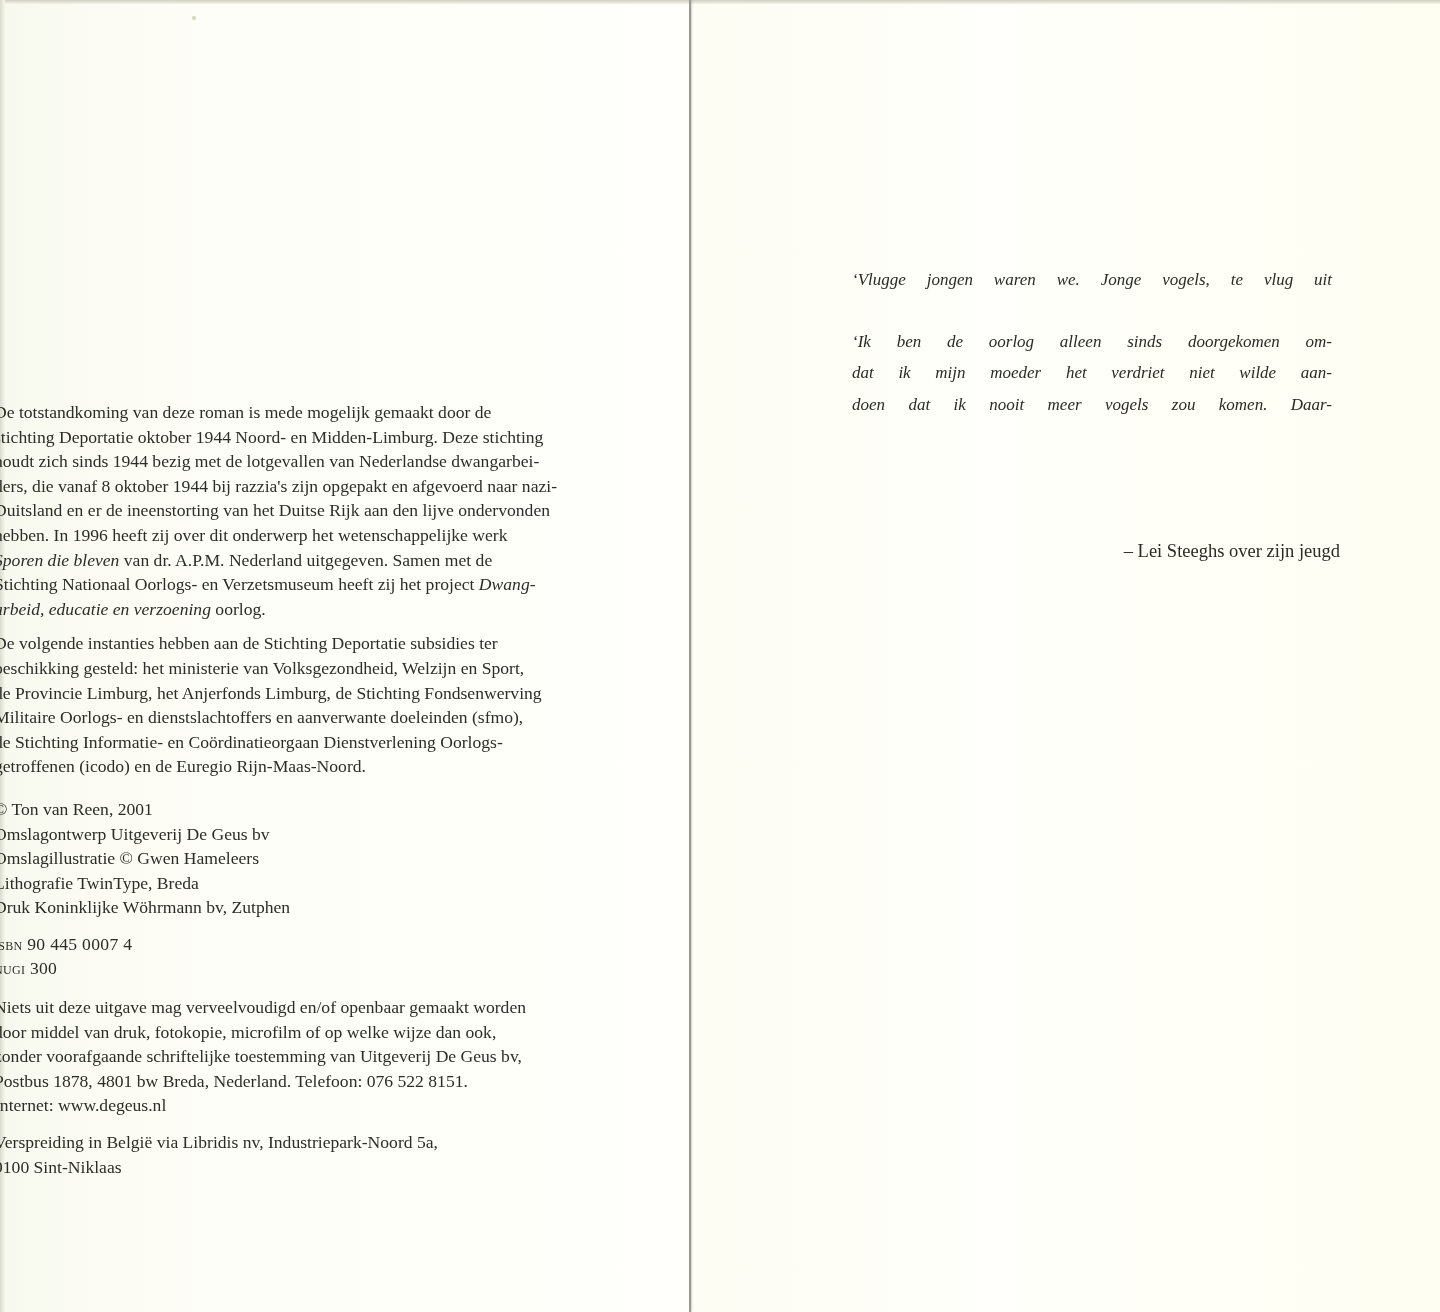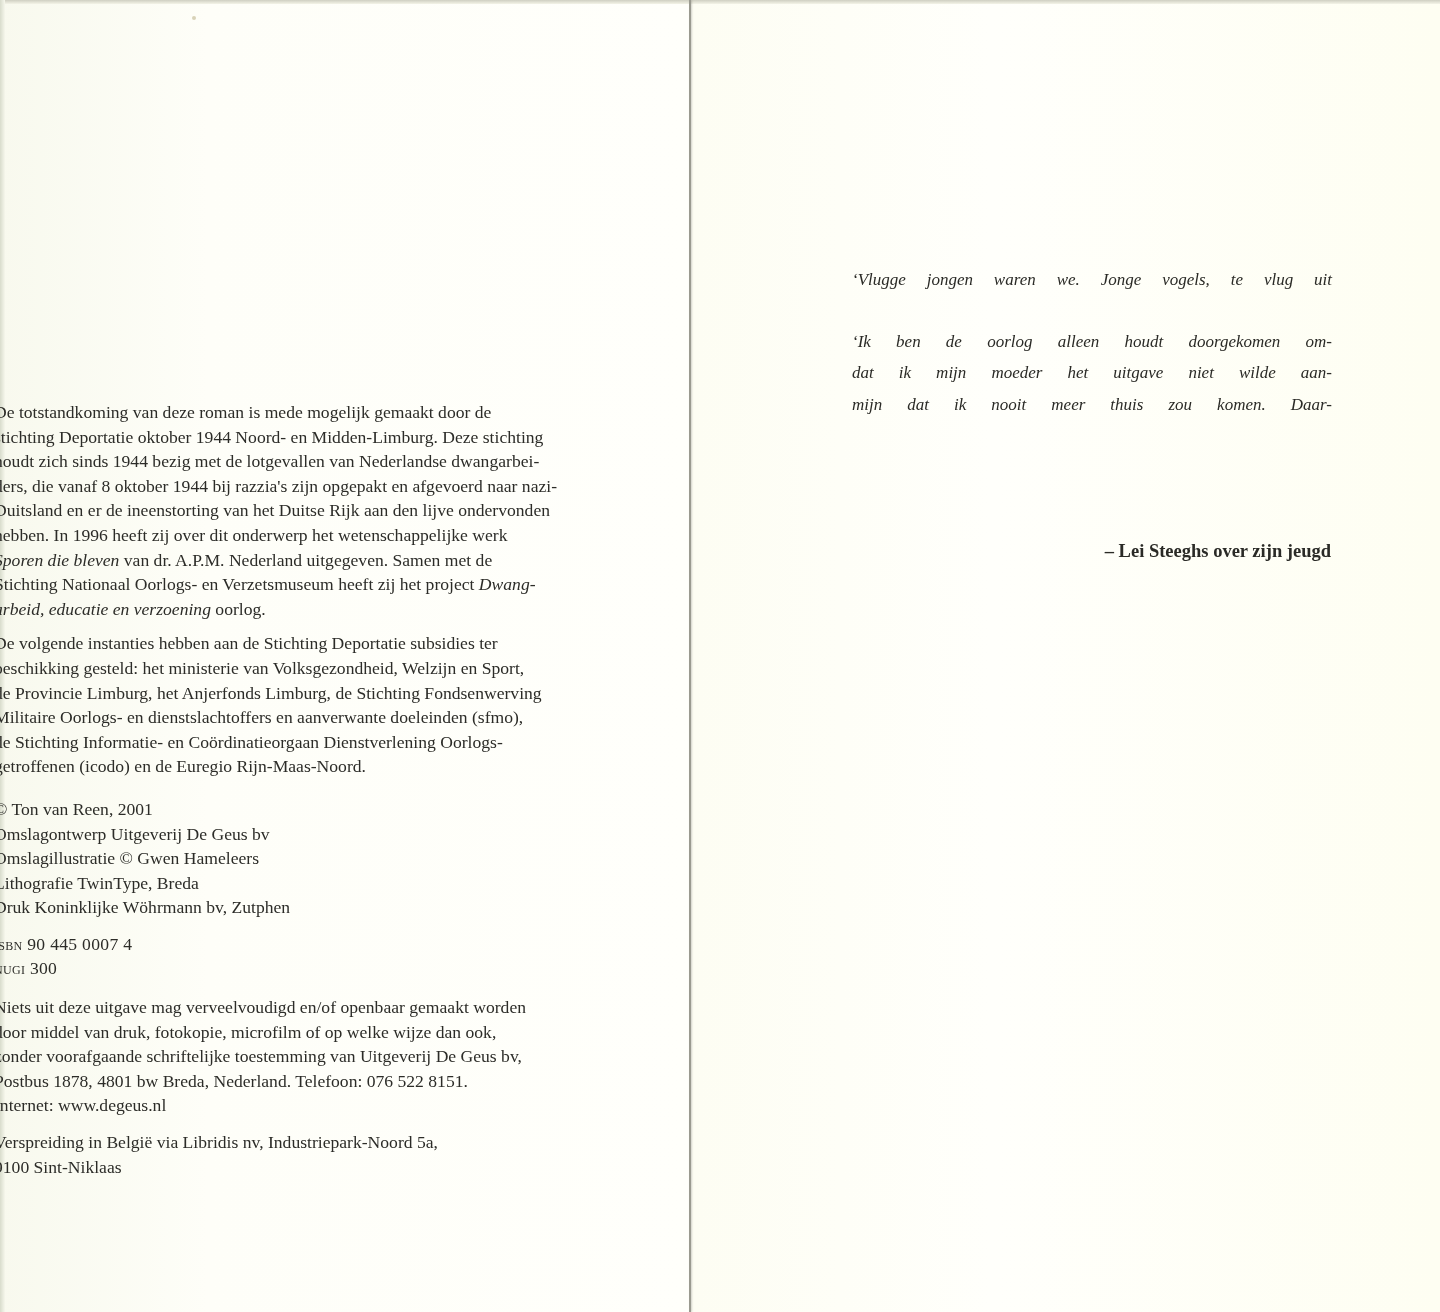--- a/index.html
+++ b/index.html
@@ -53,24 +53,23 @@
     position: absolute; left: 852px; top: 252px; width: 480px;
     font-style: italic; font-size: 17px; line-height: 31.2px;
     color: #2a2a26;
     margin-top: 12px;
   }
   .epigraph .quote { margin: 0; }
   .epigraph .line { display: block; white-space: nowrap; text-align: justify; text-align-last: justify; }
   .epigraph .line.last { text-align-last: left; }
   .epigraph .quote + .quote { margin-top: 31px; }
   .attribution {
-    position: absolute; right: 109px; top: 541px;
+    position: absolute; right: 100px; top: 541px;
     font-style: normal; font-size: 18.5px; color: #2a2a26;
     white-space: nowrap;
-    font-weight: bold;
   }
 </style>
 </head>
 <body>
 
 <div class="page-left"></div>
 <div class="page-right"></div>
 <div class="top-edge"></div>
 <div class="left-edge"></div>
 <div class="spine"></div>
@@ -123,18 +122,18 @@
     <span class="line">Verspreiding in België via Libridis nv, Industriepark-Noord 5a,</span>
     <span class="line">9100 Sint-Niklaas</span>
   </p>
 </div>
 
 <div class="epigraph">
   <p class="quote">
     <span class="line">‘Vlugge jongen waren we. Jonge vogels, te vlug uit</span>
   </p>
   <p class="quote">
-    <span class="line">‘Ik ben de oorlog alleen houdt doorgekomen om-</span>
-    <span class="line">dat ik mijn moeder het uitgave niet wilde aan-</span>
-    <span class="line">mijn dat ik nooit meer thuis zou komen. Daar-</span>
+    <span class="line">‘Ik ben de oorlog alleen sinds doorgekomen om-</span>
+    <span class="line">dat ik mijn moeder het verdriet niet wilde aan-</span>
+    <span class="line">doen dat ik nooit meer vogels zou komen. Daar-</span>
   </p>
 </div>
 <div class="attribution">– Lei Steeghs over zijn jeugd</div>
 
 </body></html>

